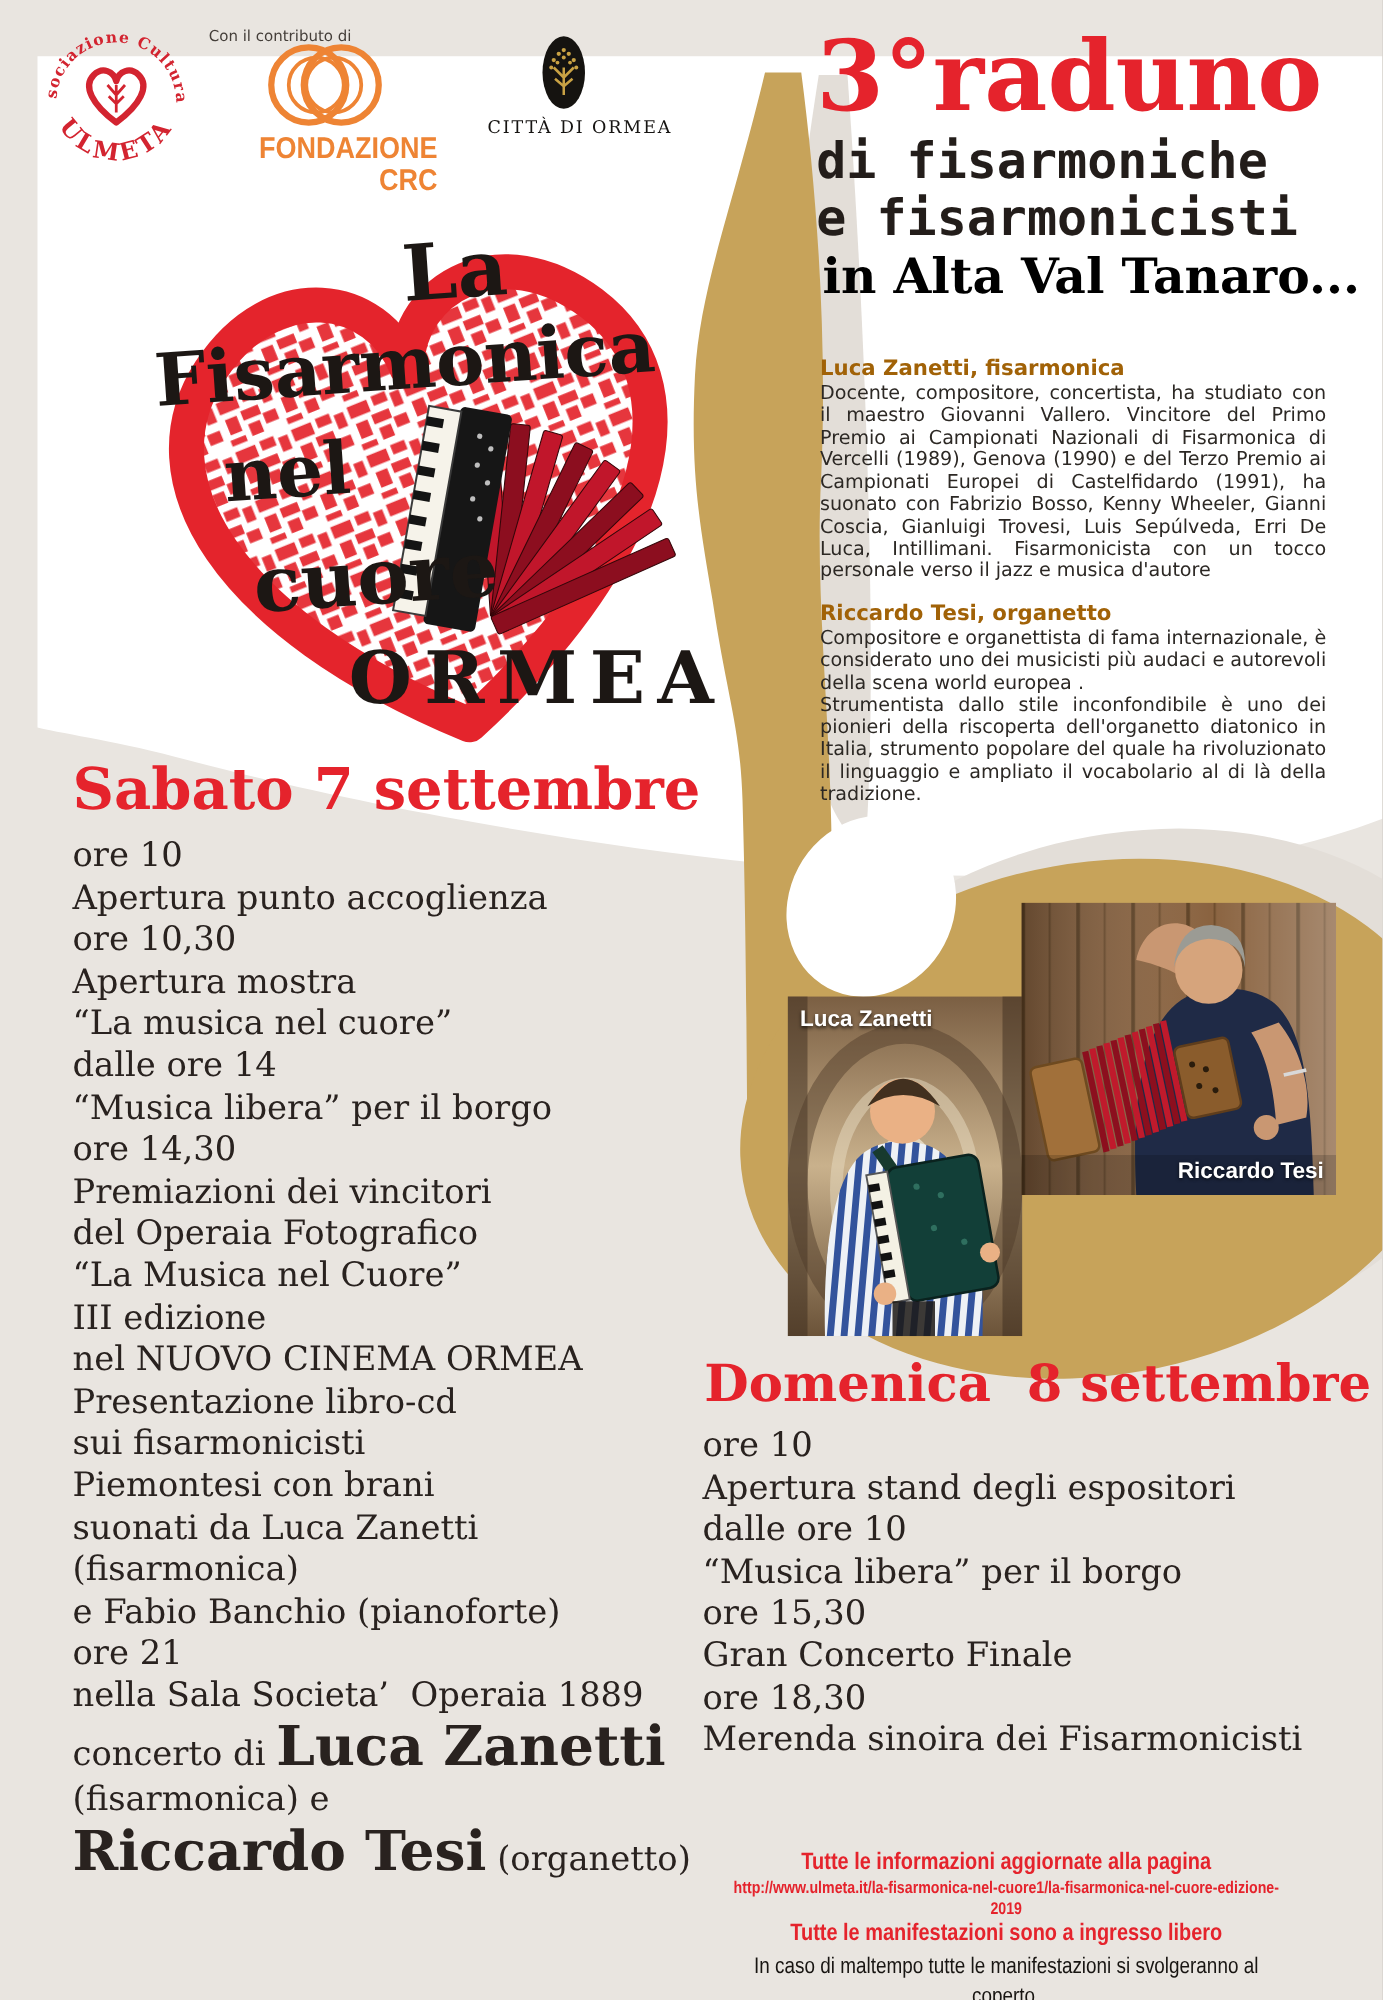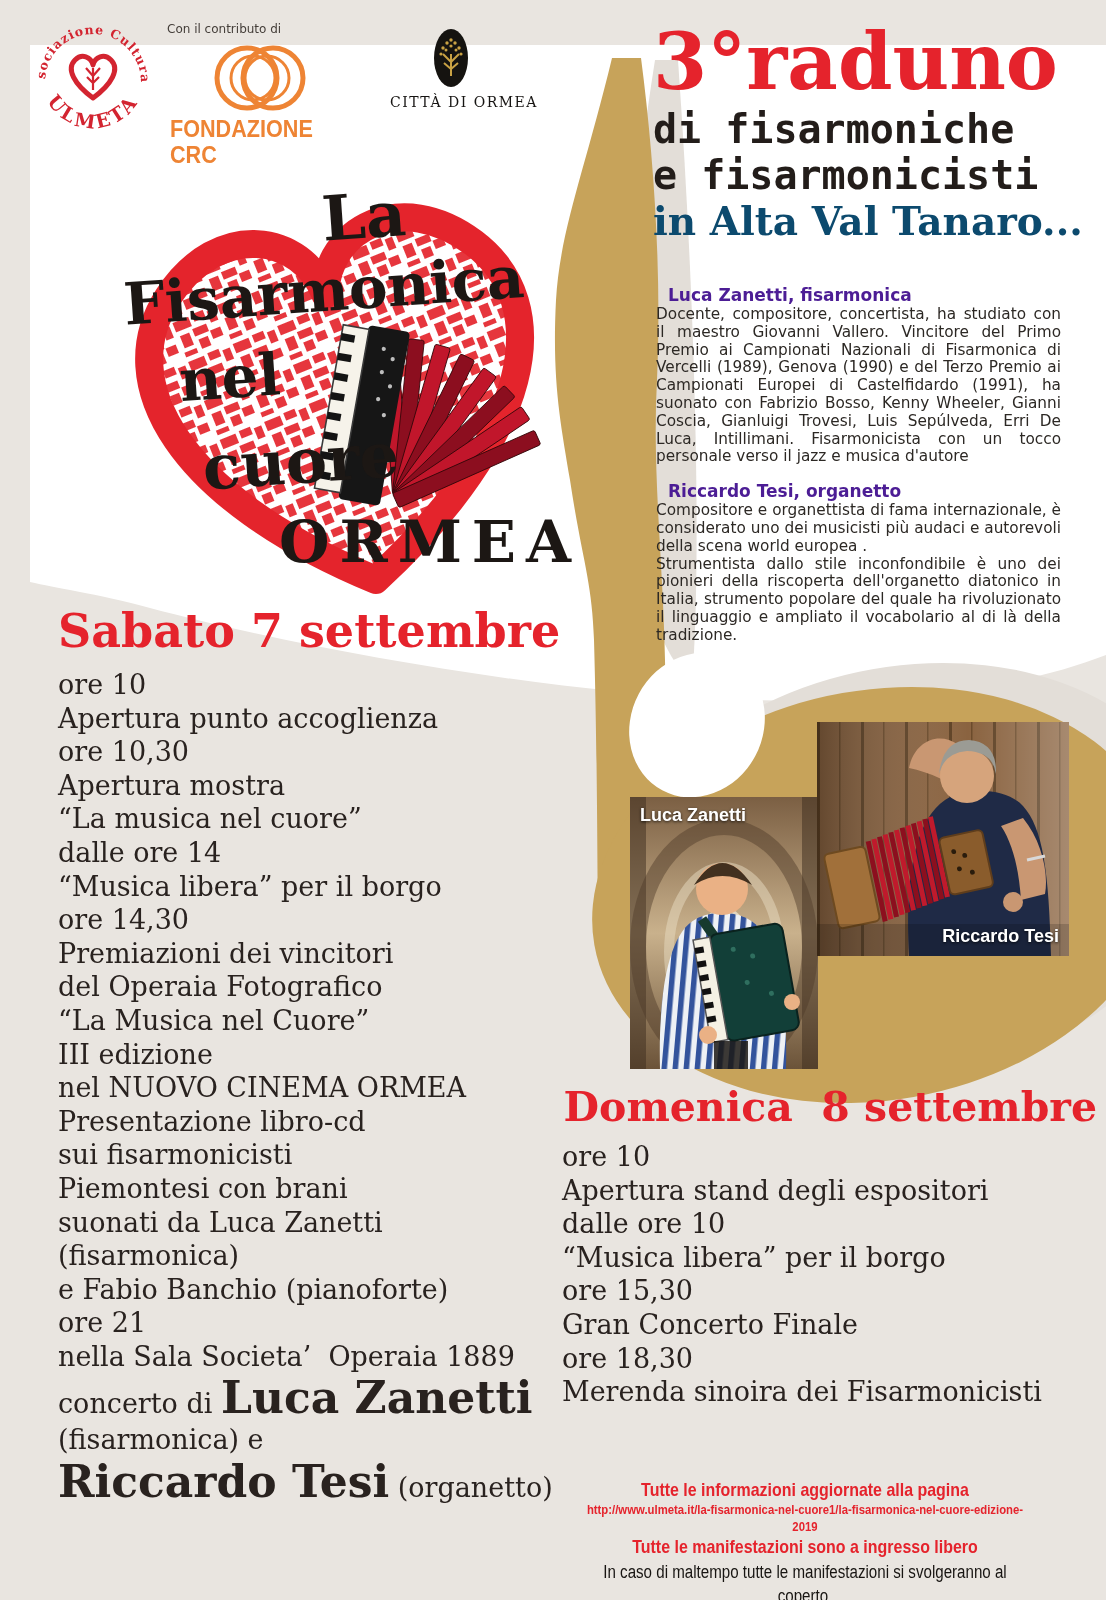--- a/index.html
+++ b/index.html
@@ -3,34 +3,34 @@
 <meta charset="utf-8">
 <style>
   html,body{margin:0;padding:0;background:#cfccc7;}
   .poster{position:relative;width:1106px;height:1600px;margin:0 auto;background:#e9e5e0;overflow:hidden;
           font-family:"DejaVu Sans",sans-serif;color:#2a221e;}
   .abs{position:absolute;}
   svg{display:block;}
 
   
   .contrib{left:167px;top:22px;font:12px/14px "DejaVu Sans",sans-serif;color:#443e39;}
-  .crc-wrap{left:160px;top:40px;width:200px;text-align:left;}
+  .crc-wrap{left:160px;top:30px;width:200px;text-align:right;}
   .crc-label{font:bold 24px/26px "Liberation Sans",sans-serif;color:#ee8434;transform:scaleX(.9);transform-origin:50% 50%;letter-spacing:0px;}
   .ormea-wrap{left:390px;top:28px;width:122px;text-align:center;}
   .ormea-label{margin-top:4px;font:14px/16px "DejaVu Serif",serif;color:#161412;letter-spacing:1.5px;white-space:pre;}
 
   
   .title-block{left:653px;top:18px;width:440px;}
   .title-block h1{margin:0;font:bold 78px/88px "DejaVu Serif",serif;color:#e5232c;letter-spacing:0;}
   .t-mono{font:bold 40px/46px "DejaVu Sans Mono",monospace;color:#231d1a;white-space:pre;}
-  .t-slab{font:bold 39px/46px "DejaVu Serif",serif;color:#0c4a6e;white-space:pre;}
+  .t-slab{font:bold 39px/46px "DejaVu Serif",serif;color:#000000;white-space:pre;text-align:center;}
 
   
   .bios{left:656px;top:286px;width:405px;}
-  .bios h3{margin:0 0 1px 12px;font:bold 17px/19px "DejaVu Sans",sans-serif;color:#4c1d95;}
+  .bios h3{margin:0 0 1px 0;font:bold 17px/19px "DejaVu Sans",sans-serif;color:#a16207;}
   .bios p{margin:0;font:15.3px/17.8px "DejaVu Sans",sans-serif;color:#2c2824;text-align:justify;}
   .bios .bio+ .bio{margin-top:16px;}
 
   
   .photo{overflow:hidden;}
   .photo-luca{left:630px;top:797px;width:188px;height:272px;}
   .photo-tesi{left:817px;top:722px;width:252px;height:234px;}
   .caption{position:absolute;font:bold 18px/20px "Liberation Sans",sans-serif;color:#fff;text-shadow:0 1px 3px rgba(0,0,0,.75);}
   .cap-luca{left:10px;top:8px;}
   .cap-tesi{right:10px;bottom:10px;}

